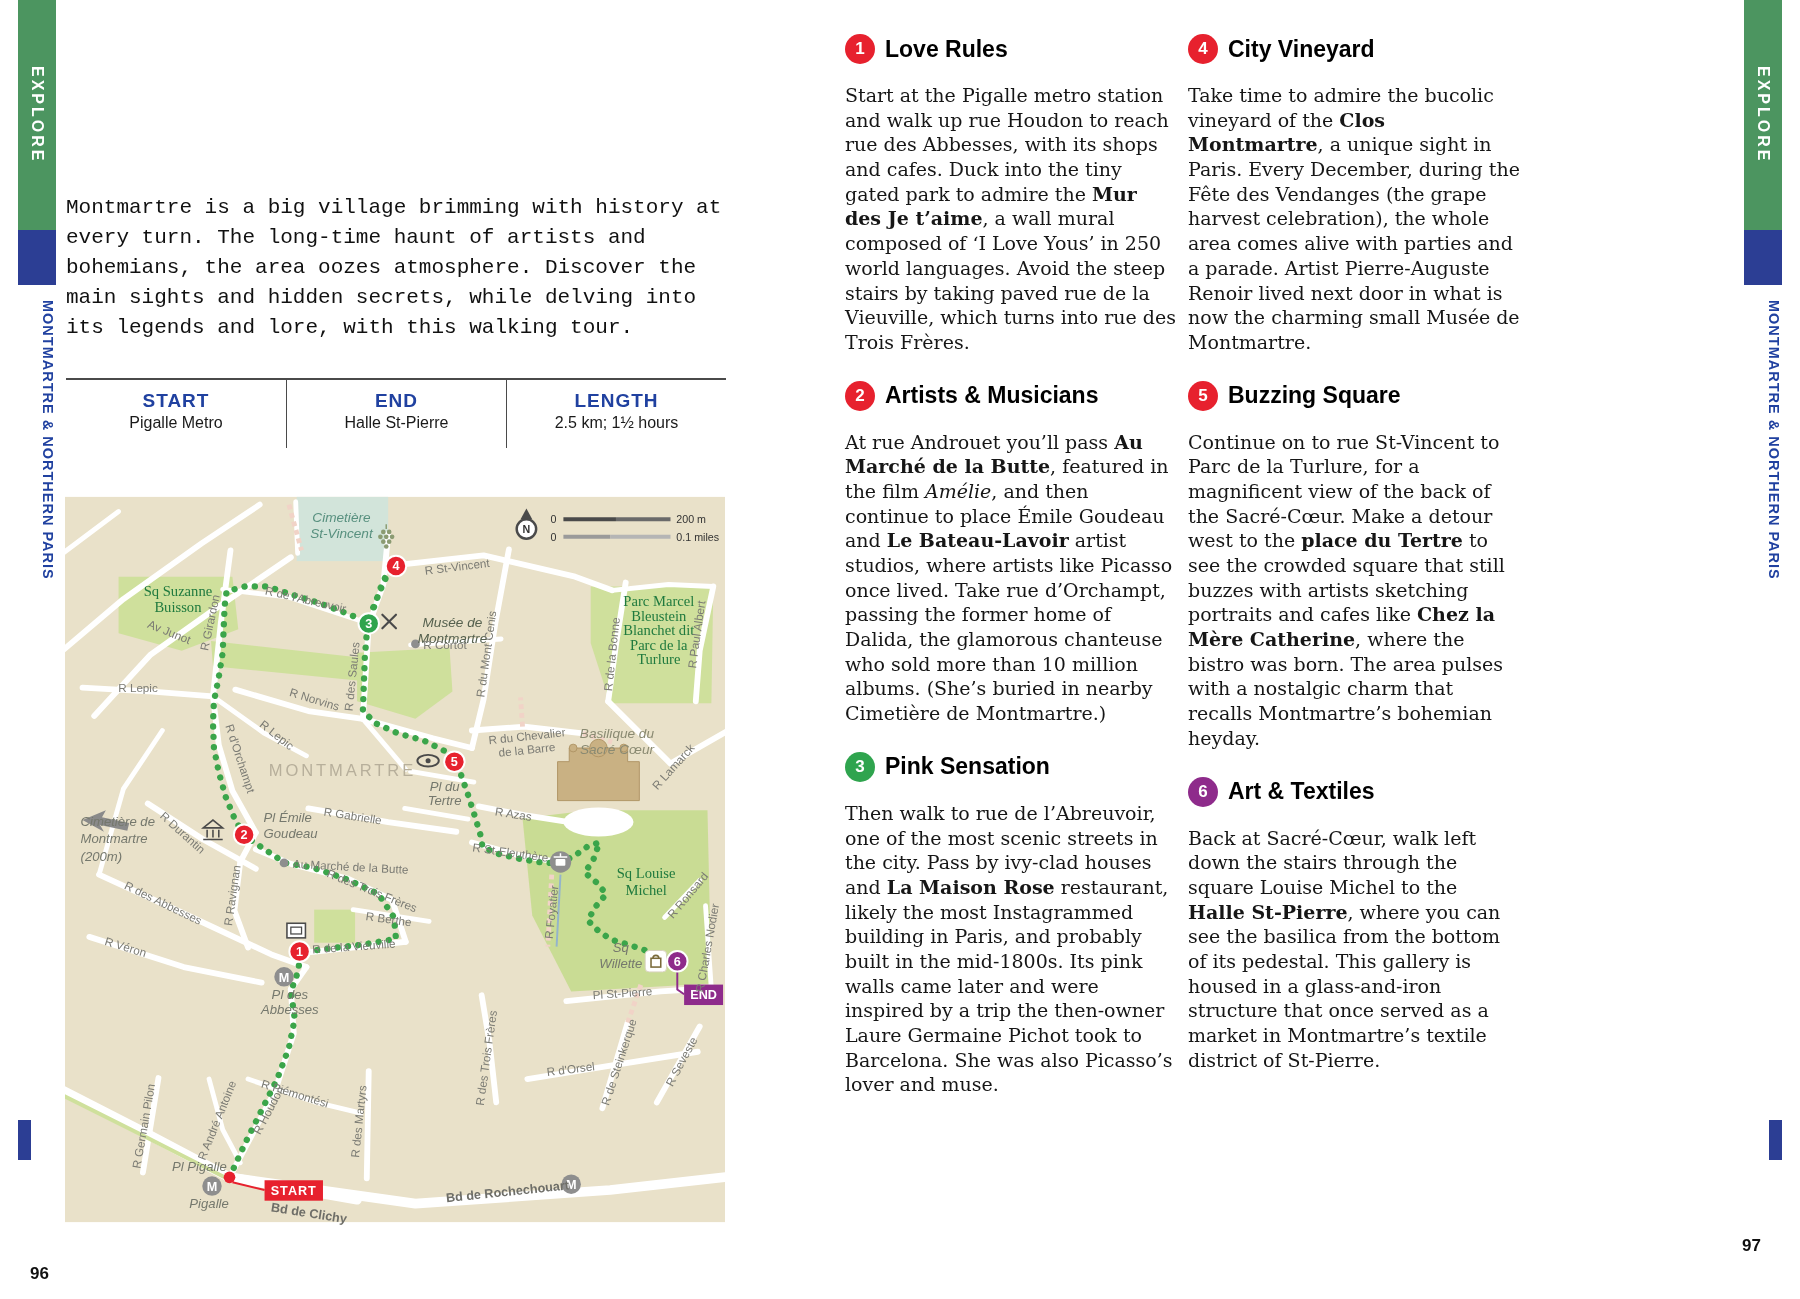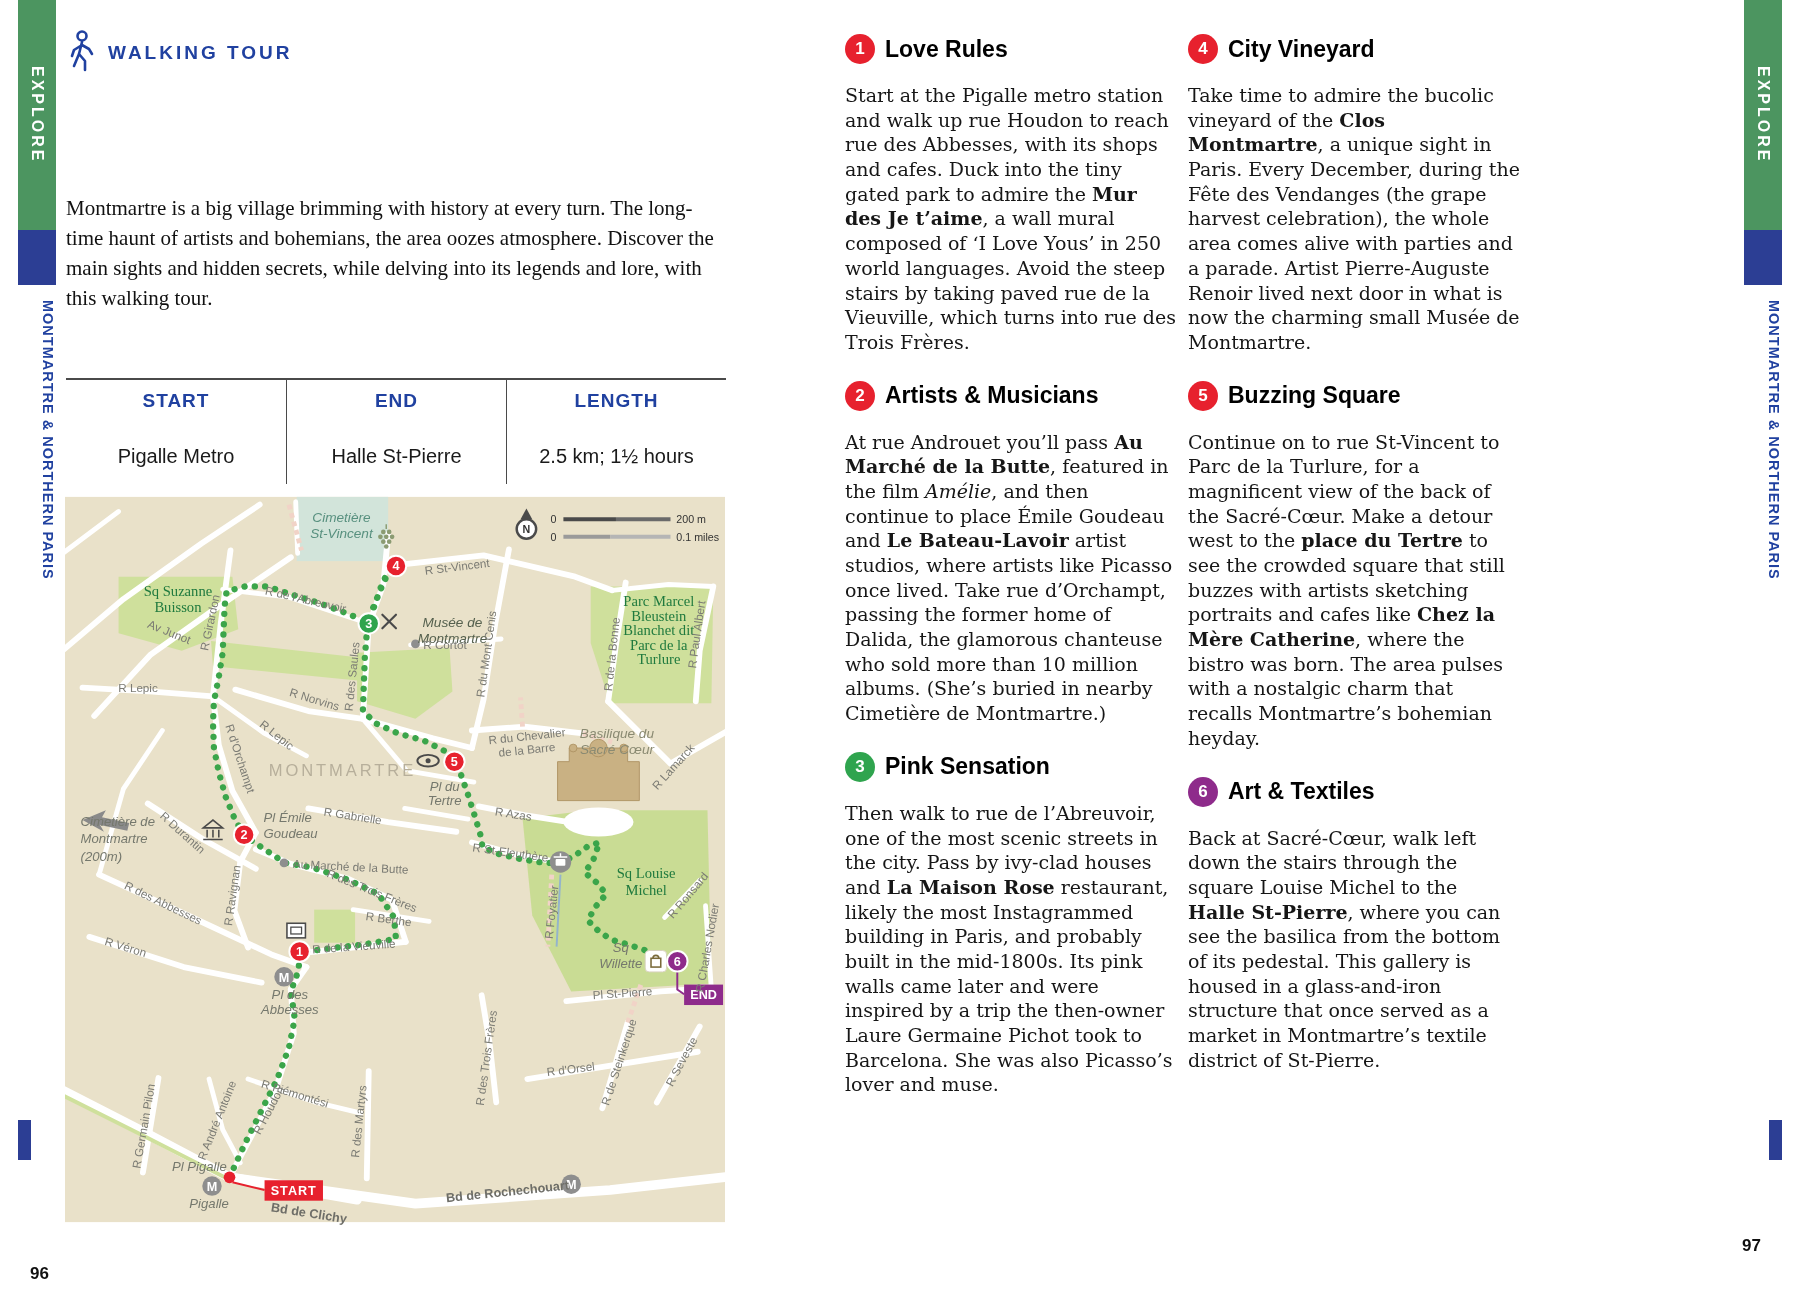--- a/index.html
+++ b/index.html
@@ -12,28 +12,28 @@
   .strip .blueblk{position:absolute;top:230px;left:0;width:38px;height:55px;background:#2c3e94;}
   .strip .explore{writing-mode:vertical-rl;color:#fff;font-weight:bold;font-size:16px;letter-spacing:3px;}
   .strip .vtitle{position:absolute;top:300px;left:0;width:38px;writing-mode:vertical-rl;
       color:#2041a0;font-weight:bold;font-size:14.5px;letter-spacing:1px;white-space:nowrap;
       display:flex;justify-content:center;}
   .chip{position:absolute;width:13px;height:40px;background:#2c3e94;top:1120px;}
   
   .kicker-row{position:absolute;left:66px;top:30px;display:flex;align-items:center;gap:12px;}
   .kicker{color:#2041a0;font-weight:bold;font-size:19px;letter-spacing:3px;}
   .title{position:absolute;left:64px;top:92px;font-size:47px;font-weight:bold;letter-spacing:-.5px;color:#000;}
-  .intro{position:absolute;left:66px;top:172px;width:660px;font-family:Liberation Serif, serif;
+  .intro{position:absolute;left:66px;top:172px;width:660px;font-family:Liberation Mono, monospace;
       font-size:21px;line-height:1.43;color:#111;}
   .facts{position:absolute;left:66px;top:378px;width:660px;border-top:2px solid #4a4a4a;
       display:grid;grid-template-columns:1fr 1fr 1fr;}
   .facts .cell{text-align:center;padding:10px 4px 4px 4px;}
   .facts .cell+.cell{border-left:1.5px solid #4a4a4a;}
   .facts .hd{color:#2041a0;font-weight:bold;font-size:19px;letter-spacing:1px;}
-  .facts .vl{font-size:20px;padding-top:2px;padding-bottom:12px;margin-top:31px;}
+  .facts .vl{font-size:16px;padding-top:2px;padding-bottom:12px;}
   .mapwrap{position:absolute;left:65px;top:487px;width:660px;height:745px;}
   .pagenum{position:absolute;font-weight:bold;font-size:17px;color:#111;}
   
   .col{position:absolute;top:34px;width:332px;}
   .stop{margin-bottom:26px;}
   .stop-head{display:flex;align-items:center;gap:10px;margin:0 0 8px 0;}
   .badge{width:30px;height:30px;border-radius:50%;color:#fff;font-weight:bold;font-size:17px;
       display:flex;align-items:center;justify-content:center;flex:0 0 auto;}
   .stop-title{font-size:23px;font-weight:bold;color:#000;}
   .stop-body{font-family:"DejaVu Serif",serif;font-size:19px;line-height:1.3;color:#161616;}
@@ -66,27 +66,20 @@
 
 <div class="strip" style="left:1744px;">
   <div class="greenblk">
     <span class="explore">EXPLORE</span>
   </div>
   <div class="blueblk"></div>
   <div class="vtitle">MONTMARTRE &amp; NORTHERN PARIS</div>
 </div>
 <div class="chip" style="left:1769px;"></div>
 
-<div class="kicker-row">
-  <svg width="30" height="46" viewBox="0 0 30 46">
-    <circle cx="16" cy="6" r="4.5" fill="none" stroke="#2041a0" stroke-width="2.6"></circle>
-    <path d="M16 12 L13 24 L8 36 M13 24 L19 31 L19 40 M16 15 L8 20 L6 26 M16 15 L23 19 L26 24" fill="none" stroke="#2041a0" stroke-width="2.6" stroke-linecap="round" stroke-linejoin="round"></path>
-  </svg>
-  <span class="kicker">WALKING TOUR</span>
-</div>
 <p class="intro">Montmartre is a big village brimming with history at every turn. The long-time haunt of artists and bohemians, the area oozes atmosphere. Discover the main sights and hidden secrets, while delving into its legends and lore, with this walking tour.</p>
 
 <div class="facts">
   <div class="cell">
     <div class="hd">START</div>
     <div class="vl">Pigalle Metro</div>
   </div>
   <div class="cell">
     <div class="hd">END</div>
     <div class="vl">Halle St-Pierre</div>

